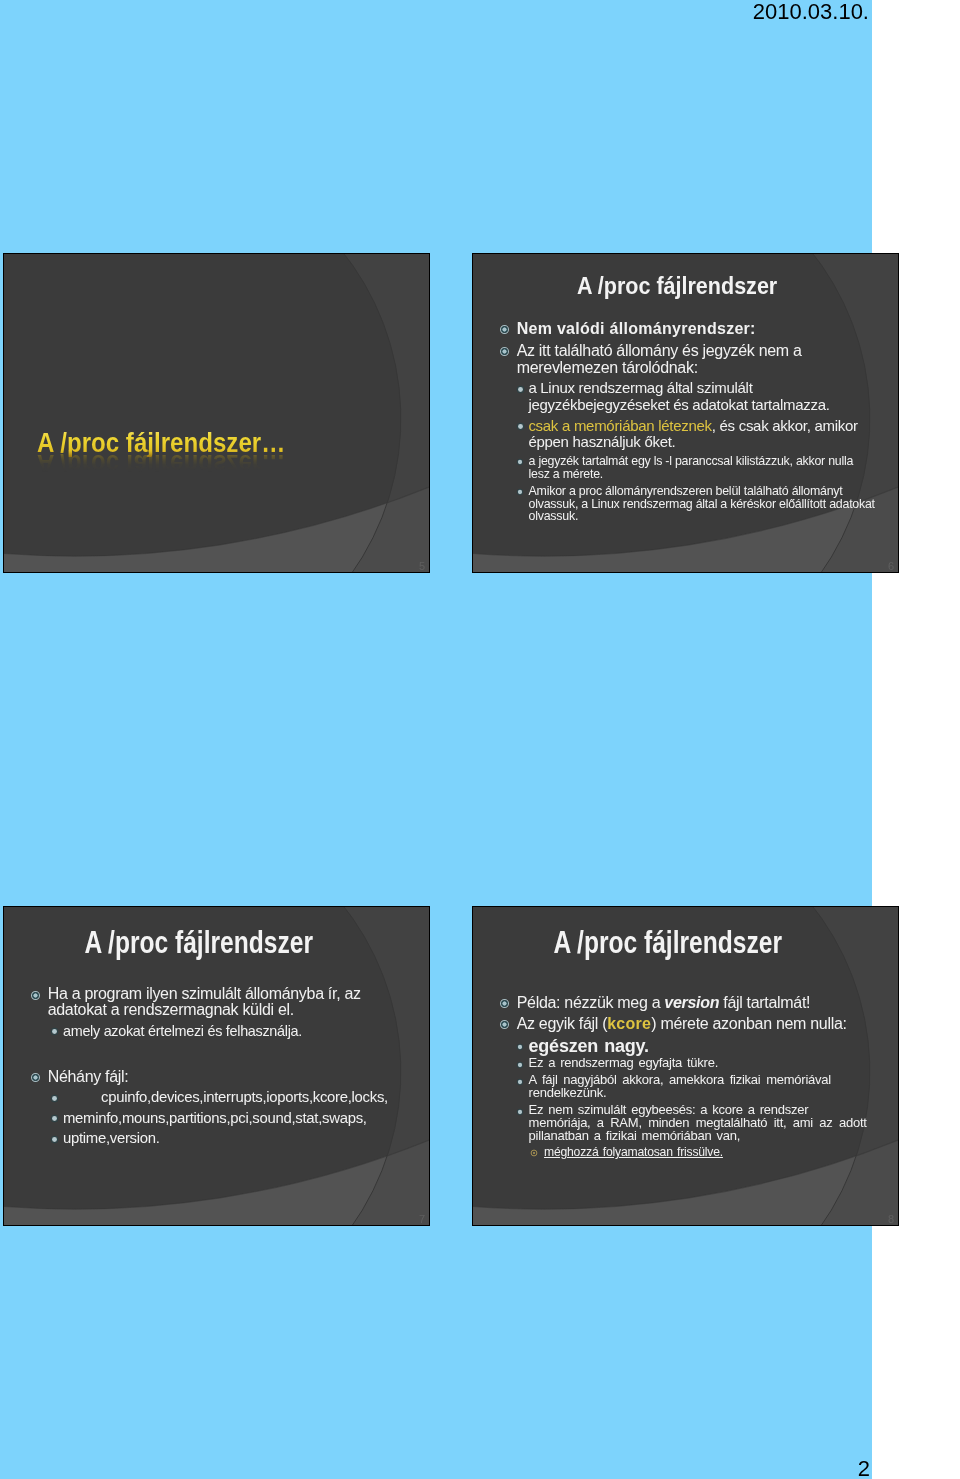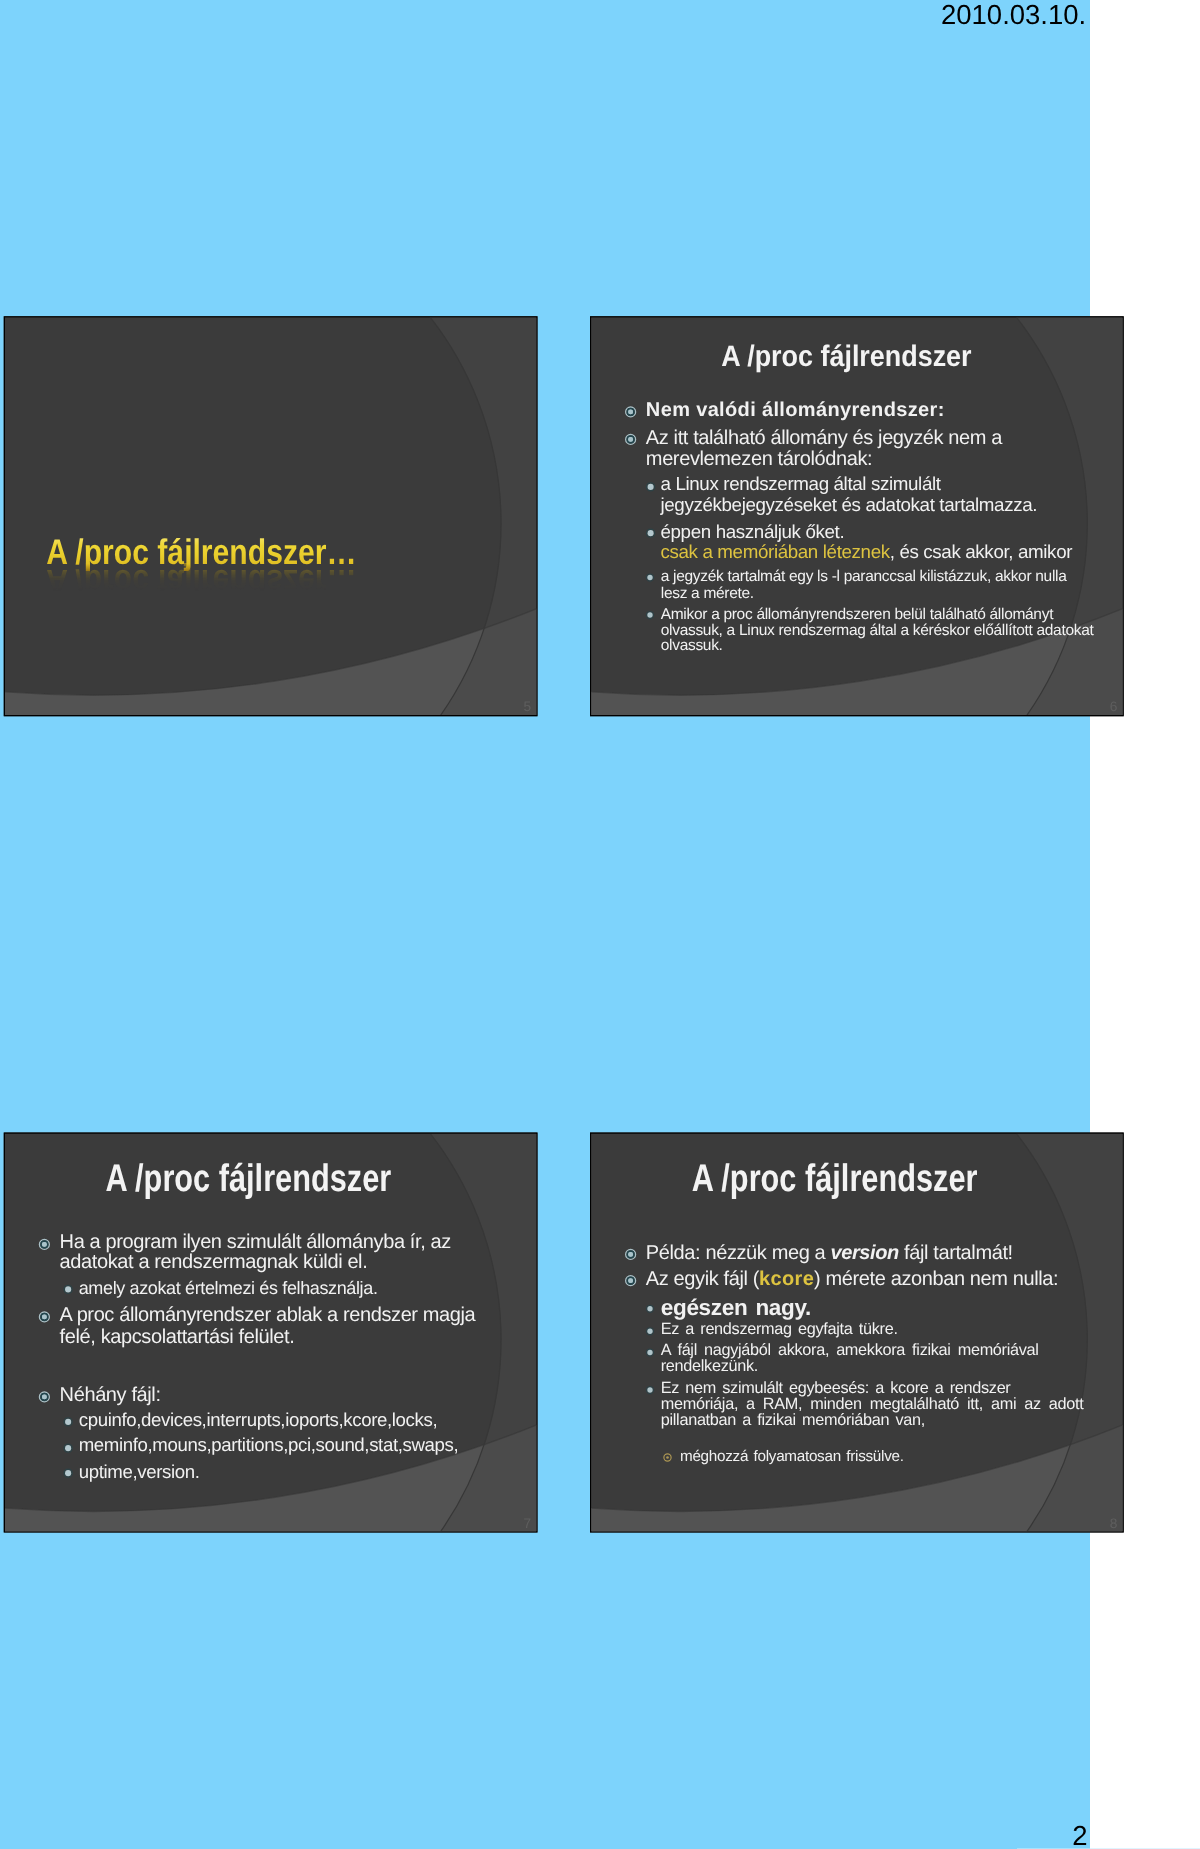--- a/index.html
+++ b/index.html
@@ -153,22 +153,22 @@
             </div>
        </div>
           <div class="bl l2">
          <span class="bu">
               <svg class="dot" width="9" height="9" viewBox="0 0 9 9" style="left:2.5px;top:4.5px;">
       <circle cx="4.5" cy="4.5" r="3.2" fill="none" stroke="#28454b" stroke-width="1.1" opacity=".75"></circle>
       <circle cx="4.5" cy="4.5" r="2.45" fill="#b3c8ce"></circle>
     </svg>
             </span>
          <div class="tx">
+              <span class="ln"><span class="hl">csak a memóriában léteznek</span>, és csak akkor, amikor</span>
               <span class="ln">éppen használjuk őket.</span>
-              <span class="ln"><span class="hl">csak a memóriában léteznek</span>, és csak akkor, amikor</span>
             </div>
        </div>
           <div class="bl l3">
          <span class="bu">
               <svg class="dot" width="8" height="8" viewBox="0 0 8 8" style="left:2.5px;top:3.5px;">
       <circle cx="4" cy="4" r="2.8" fill="none" stroke="#28454b" stroke-width="1" opacity=".7"></circle>
       <circle cx="4" cy="4" r="2.15" fill="#aec4ca"></circle>
     </svg>
             </span>
          <div class="tx">
@@ -228,48 +228,34 @@
          <span class="bu">
               <svg class="dot" width="9" height="9" viewBox="0 0 9 9" style="left:2.5px;top:4.5px;">
       <circle cx="4.5" cy="4.5" r="3.2" fill="none" stroke="#28454b" stroke-width="1.1" opacity=".75"></circle>
       <circle cx="4.5" cy="4.5" r="2.45" fill="#b3c8ce"></circle>
     </svg>
             </span>
          <div class="tx">
               <span class="ln">amely azokat értelmezi és felhasználja.</span>
             </div>
        </div>
-          <div class="bl l1" style="margin-top:5.3px;line-height:17.2px;">
-         <span class="bu">
-              <svg class="dot" width="11" height="11" viewBox="0 0 11 11" style="left:0px;top:4px;">
-      <circle cx="5.5" cy="5.5" r="3.95" fill="none" stroke="#aac0c6" stroke-width="1.1"></circle>
-      <circle cx="5.5" cy="5.5" r="2.75" fill="#9fb8bf"></circle>
-      <circle cx="5.5" cy="5.5" r="2.62" fill="none" stroke="#22464e" stroke-width="1.25"></circle>
-      <circle cx="5.5" cy="5.5" r="1.95" fill="#a9c3ca"></circle>
-    </svg>
-            </span>
-         <div class="tx">
-              <span class="ln">A proc állományrendszer ablak a rendszer magja</span>
-              <span class="ln">felé, kapcsolattartási felület.</span>
-            </div>
-       </div>
           <div class="bl l1" style="margin-top:28.9px;">
          <span class="bu">
               <svg class="dot" width="11" height="11" viewBox="0 0 11 11" style="left:0px;top:4px;">
       <circle cx="5.5" cy="5.5" r="3.95" fill="none" stroke="#aac0c6" stroke-width="1.1"></circle>
       <circle cx="5.5" cy="5.5" r="2.75" fill="#9fb8bf"></circle>
       <circle cx="5.5" cy="5.5" r="2.62" fill="none" stroke="#22464e" stroke-width="1.25"></circle>
       <circle cx="5.5" cy="5.5" r="1.95" fill="#a9c3ca"></circle>
     </svg>
             </span>
          <div class="tx">
               <span class="ln">Néhány fájl:</span>
             </div>
        </div>
-          <div class="bl l2" style="margin-top:4.2px;font-size:14.9px;margin-left:21.6px;">
+          <div class="bl l2" style="margin-top:4.2px;font-size:14.9px;margin-left:21.6px;text-align:center;">
          <span class="bu">
               <svg class="dot" width="9" height="9" viewBox="0 0 9 9" style="left:2.5px;top:4.5px;">
       <circle cx="4.5" cy="4.5" r="3.2" fill="none" stroke="#28454b" stroke-width="1.1" opacity=".75"></circle>
       <circle cx="4.5" cy="4.5" r="2.45" fill="#b3c8ce"></circle>
     </svg>
             </span>
          <div class="tx">
               <span class="ln">cpuinfo,devices,interrupts,ioports,kcore,locks,</span>
             </div>
        </div>
@@ -382,21 +368,21 @@
       <circle cx="4" cy="4" r="2.8" fill="none" stroke="#28454b" stroke-width="1" opacity=".7"></circle>
       <circle cx="4" cy="4" r="2.15" fill="#aec4ca"></circle>
     </svg>
             </span>
          <div class="tx">
               <span class="ln">Ez nem szimulált egybeesés: a kcore a rendszer</span>
               <span class="ln" style="word-spacing:3px">memóriája, a RAM, minden megtalálható itt, ami az adott</span>
               <span class="ln">pillanatban a fizikai memóriában van,</span>
             </div>
        </div>
-          <div class="bl l4" style="margin-top:17px;font-size:12.2px;word-spacing:1.2px;">
+          <div class="bl l4" style="margin-top:4px;font-size:12.2px;word-spacing:1.2px;text-decoration:underline;">
          <span class="bu">
               <svg class="dot" width="8" height="8" viewBox="0 0 8 8" style="left:2px;top:3px;">
       <circle cx="4" cy="4" r="2.9" fill="none" stroke="#ab9553" stroke-width="0.95"></circle>
       <circle cx="4" cy="4" r="1.05" fill="#ab9553"></circle>
     </svg>
             </span>
          <div class="tx">
               <span class="ln">méghozzá folyamatosan frissülve.</span>
             </div>
        </div>

